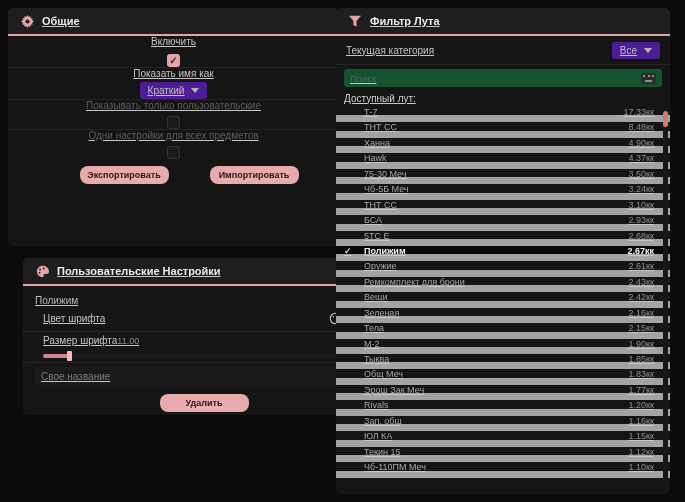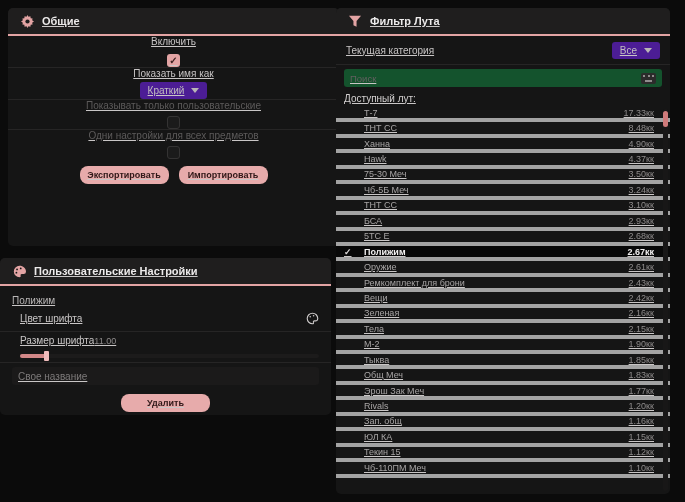--- a/index.html
+++ b/index.html
@@ -5,21 +5,21 @@
   * { margin:0; padding:0; box-sizing:border-box; }
   html,body { background:#0b0b0b; }
   .page {
     position:relative; width:685px; height:502px; overflow:hidden;
     background:#0b0b0b;
     font-family:"Liberation Sans", sans-serif;
     color:#c9c6c6;
   }
   .panel { position:absolute; background:#151515; border-radius:5px; overflow:hidden;text-decoration:underline; }
   #panel-general { left:8px; top:8px; width:331px; height:238px; }
-  #panel-custom  { left:0; top:258px; width:331px; height:157px; }
+  #panel-custom  { left:23px; top:258px; width:331px; height:157px; }
   #panel-filter  { left:336px; top:8px; width:334px; height:486px; }
 
   .panel-header {
     height:26px; background:#1f1e1e; display:flex; align-items:center;
     gap:8px; padding:0 12px; font-size:11px; font-weight:bold; color:#eceaea;
   }
   .accent-line { height:2px; background:#e3a4a4; }
 
   .hdr-icon { width:14px; height:14px; display:inline-flex; align-items:center; justify-content:center; }
   .hdr-icon svg { display:block; }
@@ -43,21 +43,21 @@
     border-radius:3px; padding:3px 8px; font-size:10px; color:#c2bfbf;
   }
   .caret-down {
     width:0; height:0; border-left:4px solid transparent; border-right:4px solid transparent;
     border-top:5px solid #b9b6b6;
   }
   .btn-row { display:flex; justify-content:center; gap:10px; margin-top:7px; }
   .pink-btn {
     background:#e7abab; color:#2f1818; border:none; border-radius:8px;
     font-family:"Liberation Sans", sans-serif; font-size:9px; font-weight:bold;
-    padding:4px 0; width:89px; text-align:center; cursor:pointer;
+    padding:4px 0; width:89px; text-align:center; cursor:pointer;margin-left:31px;
   }
 
   
   .item-name-row { height:20px; padding:0 12px; display:flex; align-items:flex-end; font-size:10px; color:#b9b6b6; }
   .c-row { height:25px; padding:0 12px 0 20px; }
   .size-row { height:17px; padding:0 12px 0 20px; display:flex; align-items:center; font-size:10px; }
   .size-value { color:#8f8c8c; font-size:9px; }
   .slider-row { height:13px; padding:0 12px 0 20px; display:flex; align-items:center; }
   .slider-track { position:relative; width:307px; height:4px; background:#1c1b1b; border-radius:2px; }
   .slider-fill { position:absolute; left:0; top:0; height:4px; width:26px; background:#d28787; border-radius:2px; }
@@ -87,22 +87,22 @@
     content:""; position:absolute; left:2px; top:2px; right:2px; height:4px;
     border-top:2px dotted #8f8c8c;
   }
   .kb-icon::before {
     content:""; position:absolute; left:4px; bottom:2px; right:4px; height:2px; background:#8f8c8c;
   }
   .f-list-label { height:18px; display:flex; align-items:center; padding:0 8px; font-size:10px; color:#d4d1d1; }
   .loot-list { position:relative; height:386px; }
   .loot-rows { height:100%; }
   .loot-row {
-    height:15.44px; display:flex; align-items:center; padding:0 16px 0 8px;
-    font-size:9px; color:#a8a5a5; border-bottom:4px solid #a3a3a3;
+    height:15.44px; display:flex; padding:0 16px 0 8px;
+    font-size:9px; color:#a8a5a5; border-bottom:7px solid #a3a3a3;
   }
   .loot-check { width:20px; font-size:9px; color:#dedbdb; visibility:hidden; }
   .loot-row.selected .loot-check { visibility:visible; }
   .loot-row .loot-name { flex:1; }
   .loot-row .loot-value { color:#8f8c8c; }
   .loot-row.selected { background:#080808; color:#f3f1f1; font-weight:bold; }
   .loot-row.selected .loot-value { color:#f3f1f1; }
   .scrollbar {
     position:absolute; right:2px; top:2px; bottom:2px; width:5px;
     background:#181717; border-radius:3px;

